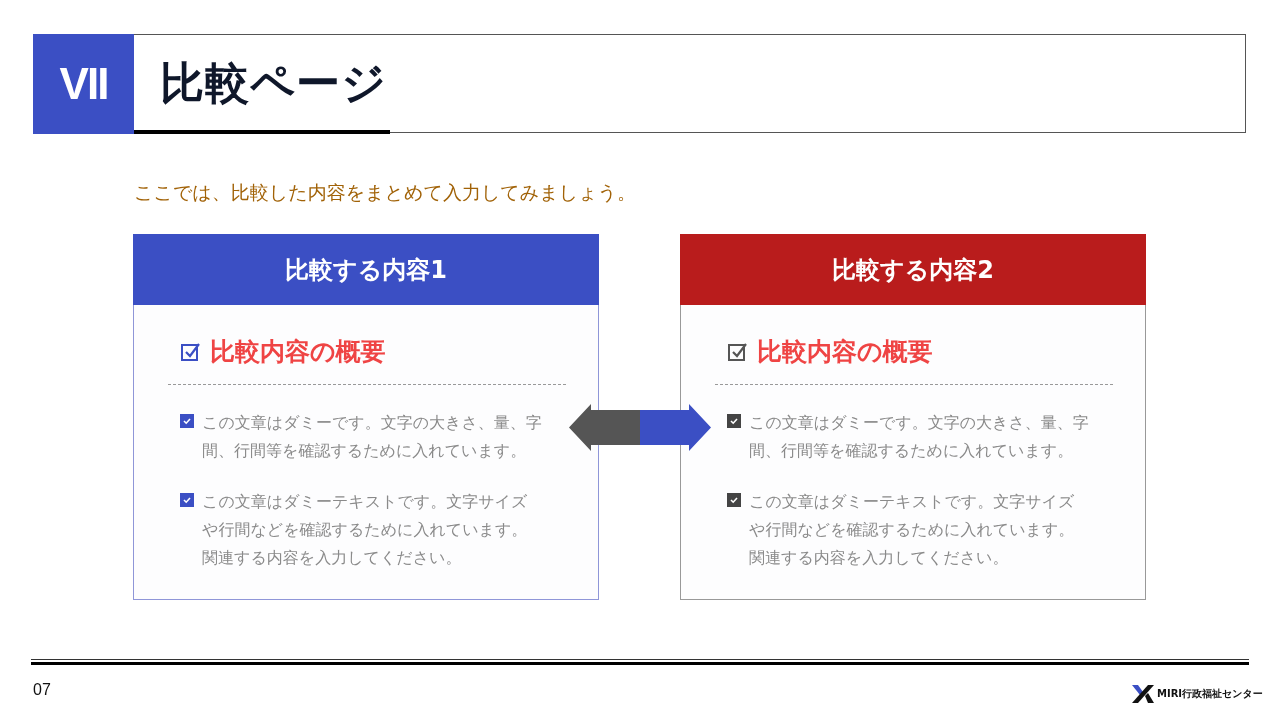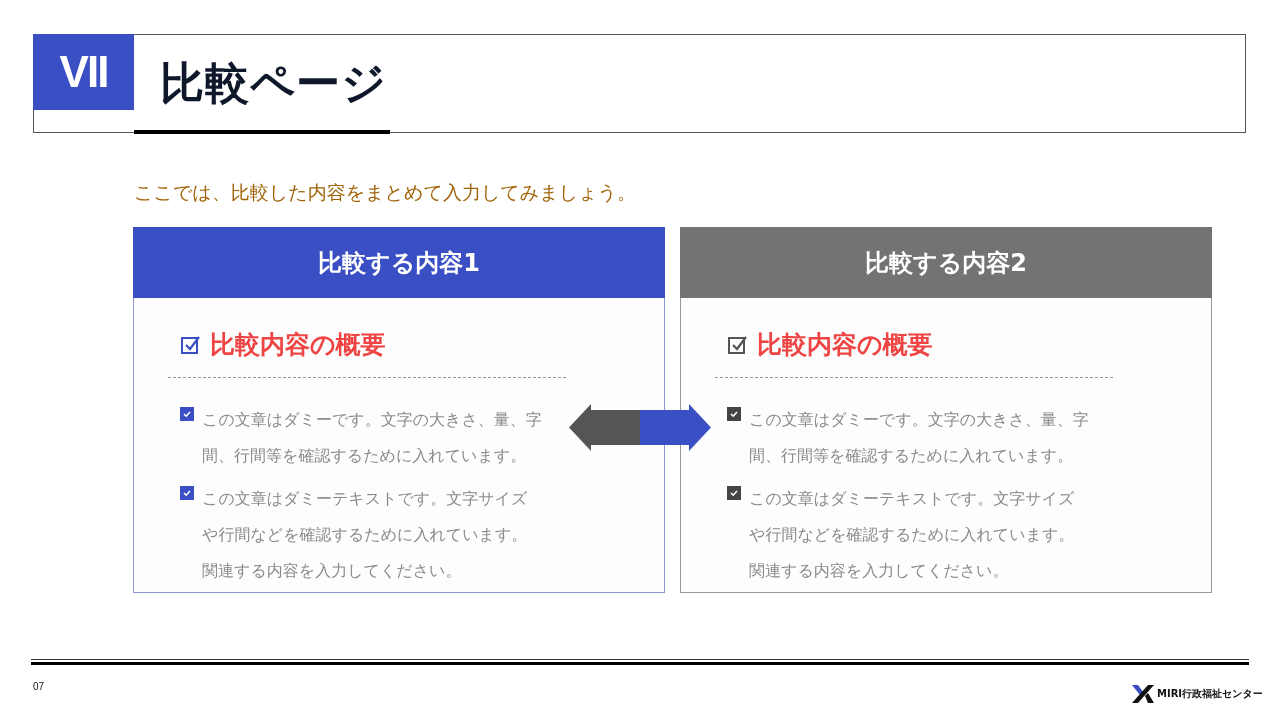--- a/index.html
+++ b/index.html
@@ -7,72 +7,72 @@
     width: 1280px; height: 720px; position: relative; overflow: hidden;
     background: #ffffff;
     font-family: "DejaVu Sans", "Liberation Sans", sans-serif;
     color: #111;
   }
   .header-box {
     position: absolute; left: 33px; top: 34px; width: 1213px; height: 99px;
     border: 1px solid #555; box-sizing: border-box; background: #fff;
   }
   .section-num {
-    position: absolute; left: 33px; top: 34px; width: 101px; height: 76px;
+    position: absolute; left: 33px; top: 34px; width: 101px; height: 100px;
     background: #3b4fc4; color: #fff; font-weight: bold; font-size: 44px;
     display: flex; align-items: center; justify-content: center;
     font-family: "Liberation Sans", sans-serif; letter-spacing: -2px;
   }
   .page-title {
     position: absolute; left: 160px; top: 54px; font-size: 44px; font-weight: bold;
     color: #0f172a; letter-spacing: 1px;
   }
   .title-underline {
     position: absolute; left: 134px; top: 130px; width: 256px; height: 4px; background: #000;
   }
   .intro {
     position: absolute; left: 134px; top: 180px; font-size: 19px; color: #a16207;
   }
   .card {
-    position: absolute; top: 227px; width: 532px; height: 366px; box-sizing: border-box;
+    position: absolute; top: 234px; width: 466px; height: 366px; box-sizing: border-box;
     background: #fdfdfe;
   }
   .card.c1 { left: 133px; border: 1px solid #8f96d8; }
   .card.c2 { left: 680px; border: 1px solid #999; }
   .card-head {
     height: 71px; display: flex; align-items: center; justify-content: center;
     color: #fff; font-size: 24px; font-weight: bold; margin: -1px -1px 0 -1px;
   }
   .c1 .card-head { background: #3b4fc4; }
-  .c2 .card-head { background: #737373; }
+  .c2 .card-head { background: #b91c1c; }
   .sub-title {
     position: absolute; left: 46px; top: 100px; display: flex; align-items: center;
     font-size: 25px; font-weight: bold; color: #ef4444;
   }
   .chk-icon { width: 22px; height: 22px; margin-right: 8px; }
   .dashed {
     position: absolute; left: 34px; width: 398px; top: 149px; border-top: 1px dashed #999;
   }
   .item {
     position: absolute; left: 46px; width: 390px; display: flex; align-items: flex-start;
-    font-size: 16px; line-height: 36px; color: #8a8a8a;
+    font-size: 16px; line-height: 28px; color: #8a8a8a;
   }
   .item .box {
     flex: 0 0 14px; width: 14px; height: 14px; margin-top: 5px; margin-right: 8px;
     display: flex; align-items: center; justify-content: center;
   }
   .c1 .item .box { background: #3b4fc4; }
   .c2 .item .box { background: #444; }
   .item.i1 { top: 174px; }
   .item.i2 { top: 253px; font-family: Liberation Serif, serif; }
   .item-text { white-space: pre-line; }
   .arrow { position: absolute; left: 569px; top: 404px; width: 142px; height: 47px; }
   .footer-line1 { position: absolute; left: 31px; top: 659px; width: 1218px; height: 1px; background: #333; }
   .footer-line2 { position: absolute; left: 31px; top: 662px; width: 1218px; height: 3px; background: #000; }
-  .page-no { position: absolute; left: 33px; top: 681px; font-size: 10px; color: #111; font-family: "Liberation Sans", sans-serif; }
+  .page-no { position: absolute; left: 33px; top: 681px; font-size: 16px; color: #111; font-family: "Liberation Sans", sans-serif; }
   .logo { position: absolute; left: 1132px; top: 685px; display: flex; align-items: center; }
   .logo-text { font-size: 10px; font-weight: bold; color: #111; margin-left: 3px; }
 </style>
 </head>
 <body>
 
 <div class="header-box"></div>
 <div class="section-num">VII</div>
 <div class="page-title">比較ページ</div>
 <div class="title-underline"></div>

